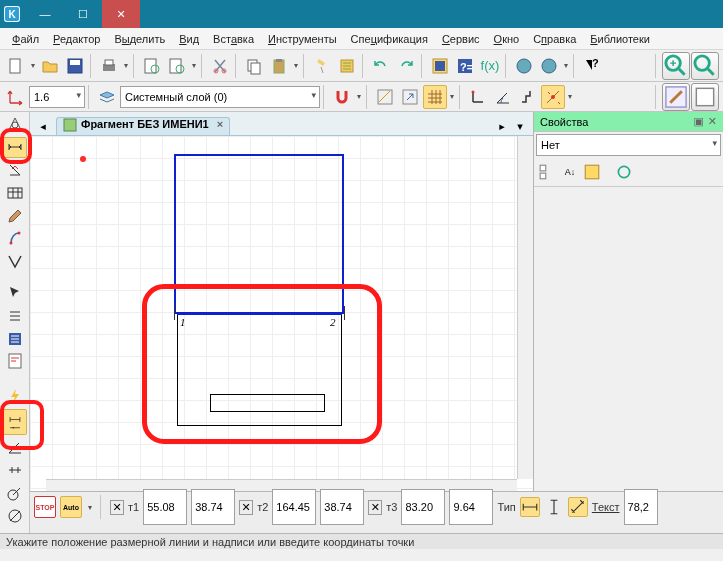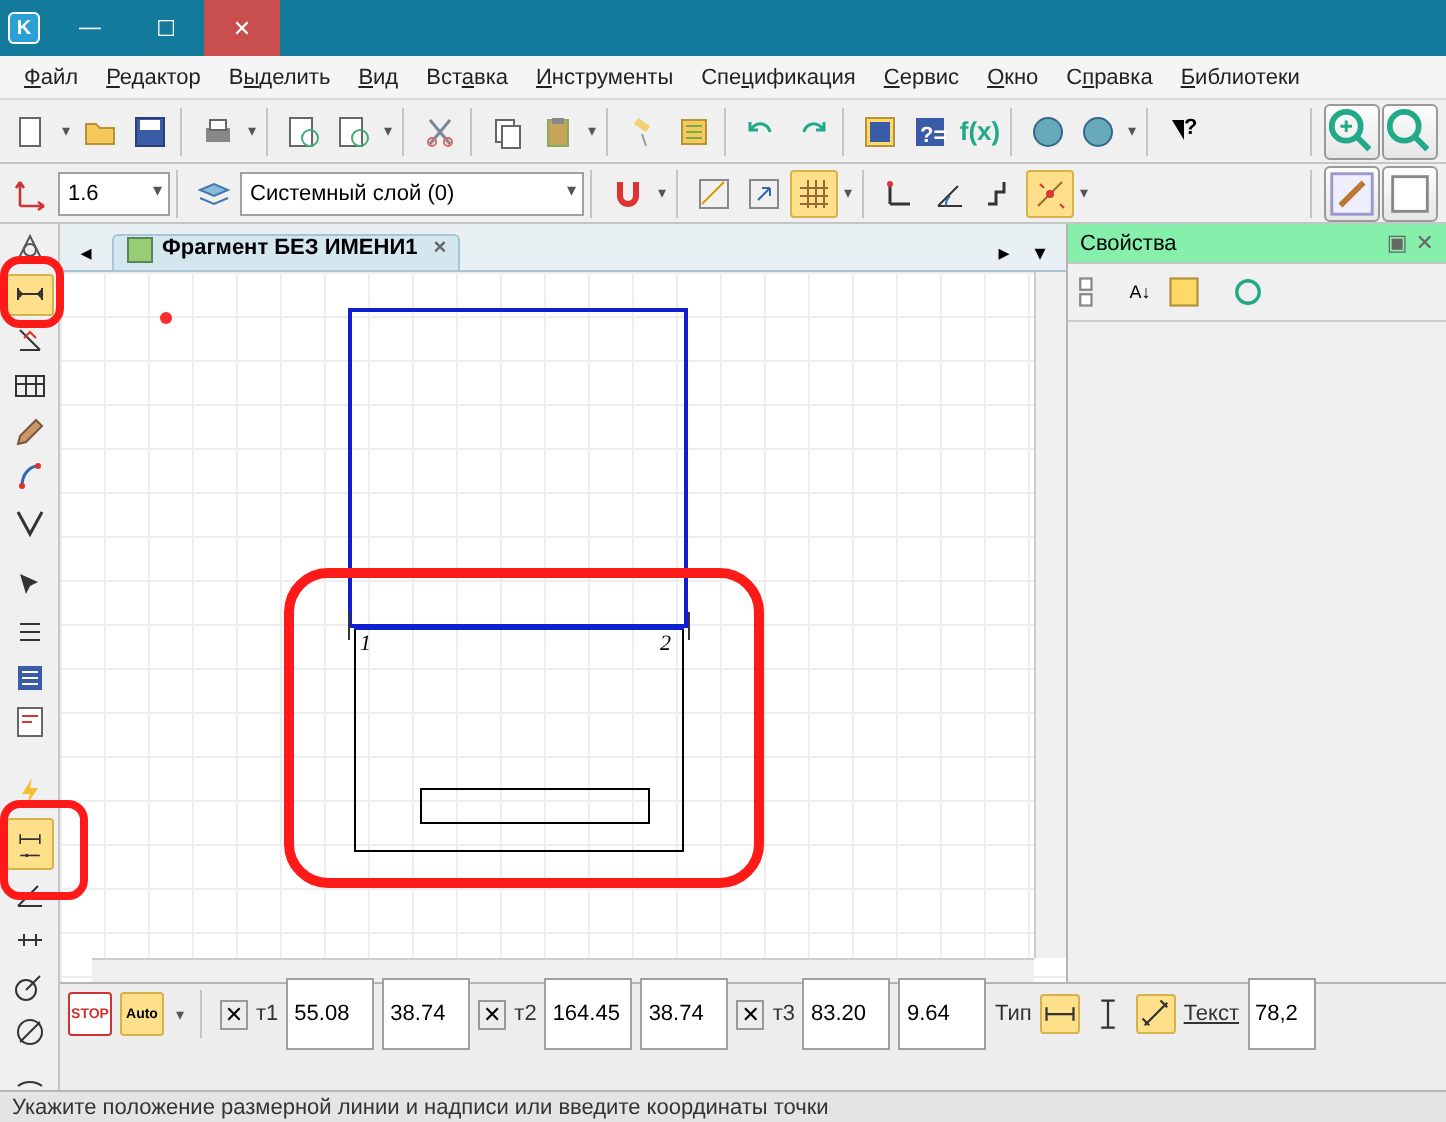--- a/index.html
+++ b/index.html
@@ -39,21 +39,21 @@
 .scrollbar-v{position:absolute;right:0;top:24px;bottom:70px;width:16px;background:#f0f0f0;border-left:1px solid #ccc}
 .scrollbar-h{position:absolute;left:16px;right:16px;bottom:54px;height:16px;background:#f0f0f0;border-top:1px solid #ccc}
 .propspane{width:190px;background:#f0f0f0;border-left:1px solid #b5b5b5;display:flex;flex-direction:column}
 .paneltitle{height:20px;background:#86efac;border-bottom:1px solid #c5c5c5;display:flex;align-items:center;padding:0 6px;font-size:11px}
 .paneltitle .tip{margin-left:auto;color:#666}
 .bottompanel{position:absolute;left:30px;right:0;bottom:16px;height:54px;background:#ededed;border-top:1px solid #b5b5b5;display:flex;flex-direction:column}
 .bprow{display:flex;align-items:center;height:30px;padding:0 4px;gap:4px}
 .bptabs{display:flex;align-items:center;height:22px;padding-left:30px;gap:10px;border-top:1px solid #d0d0d0}
 .bptab{display:flex;align-items:center;gap:3px;color:#333}
 .field{width:44px;height:36px;background:#fff;border:1px solid #a0a0a0;padding:0 3px;display:flex;align-items:center}
-.status{position:absolute;left:0;right:0;bottom:0;height:16px;background:#e4e4e4;border-top:1px solid #b5b5b5;display:flex;align-items:center;padding:0 6px;color:#333}
+.status{position:absolute;left:0;right:0;bottom:12px;height:16px;background:#e4e4e4;border-top:1px solid #b5b5b5;display:flex;align-items:center;padding:0 6px;color:#333}
 .lbl{color:#333}
 .red-hl{position:absolute;border:4px solid #ff1a1a;border-radius:10px;pointer-events:none}
 .bigbtn{width:28px;height:28px;border:1px solid #999;background:linear-gradient(#fdfdfd,#e6e6e6);border-radius:3px;display:flex;align-items:center;justify-content:center}
 </style>
 </head>
 <body>
 
 <div class="titlebar">
   <div class="icon">
       <span style="font-size:10px;font-weight:bold">K</span>
@@ -171,21 +171,21 @@
         <rect x="2" y="2" width="14" height="14" fill="#ffd966" stroke="#b8923b"></rect>
         <rect x="4" y="4" width="10" height="10" fill="#3a5ca8"></rect>
       </svg>
     </div>
   <div class="tbtn">
       <svg viewBox="0 0 18 18">
         <rect x="2" y="2" width="14" height="14" fill="#3a5ca8"></rect>
         <text x="4" y="14" fill="#fff" font-size="11" font-weight="bold">?=</text>
       </svg>
     </div>
-  <div class="tbtn" style="color:#2a8;font-weight:bold;font-size:13px">f(x)</div>
+  <div class="tbtn" style="color:#2a8;font-weight:normal;font-size:13px">f(x)</div>
   <div class="sep"></div>
   <div class="tbtn">
       <svg viewBox="0 0 18 18">
         <circle cx="9" cy="9" r="7" fill="#6ab" stroke="#368"></circle>
       </svg>
     </div>
   <div class="tbtn">
       <svg viewBox="0 0 18 18">
         <circle cx="9" cy="9" r="7" fill="#6ab" stroke="#368"></circle>
       </svg>
@@ -223,21 +223,21 @@
   <div class="combo" style="width:56px">
       <span>1.6</span>
     </div>
   <div class="sep"></div>
   <div class="tbtn">
       <svg viewBox="0 0 18 18">
         <path d="M2 7l7-3 7 3-7 3z" fill="#8bd" stroke="#47a"></path>
         <path d="M2 11l7 3 7-3" fill="none" stroke="#47a"></path>
       </svg>
     </div>
-  <div class="combo" style="width:172px">
+  <div class="combo" style="width:200px">
       <span>Системный слой (0)</span>
     </div>
   <div class="sep"></div>
   <div class="tbtn">
       <svg viewBox="0 0 18 18">
         <path d="M5 3v7a4 4 0 008 0V3" fill="none" stroke="#d33" stroke-width="3"></path>
       </svg>
     </div>
     <div class="drop">▾</div>
   <div class="sep"></div>
@@ -439,20 +439,23 @@
     <div class="scrollbar-v"></div>
     <div class="scrollbar-h"></div>
   </div>
 
   <div class="propspane">
     <div class="paneltitle">
       <span>Свойства</span>
       <span class="tip">▣</span>
       <span class="tip" style="margin-left:4px">✕</span>
     </div>
+    <div class="combo" style="margin:2px">
+        <span>Нет</span>
+      </div>
     <div style="display:flex;gap:2px;padding:4px;border-bottom:1px solid #ccc">
       <div class="tbtn" style="width:20px;height:20px">
           <svg viewBox="0 0 16 16">
             <rect x="1" y="2" width="5" height="5" fill="#fff" stroke="#888"></rect>
             <rect x="1" y="9" width="5" height="5" fill="#fff" stroke="#888"></rect>
           </svg>
         </div>
       <div class="tbtn" style="width:20px;height:20px;font-size:9px">A↓</div>
       <div class="tbtn" style="width:20px;height:20px">
           <svg viewBox="0 0 16 16">

